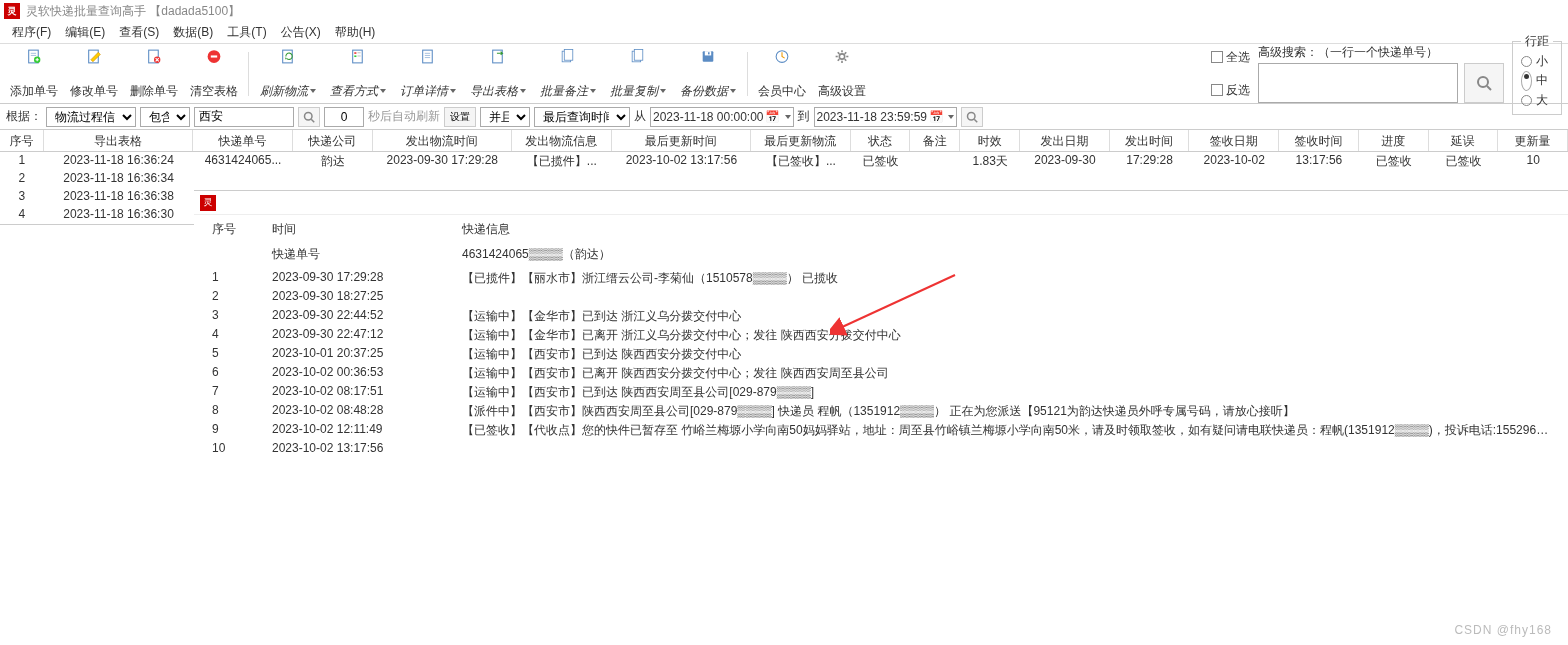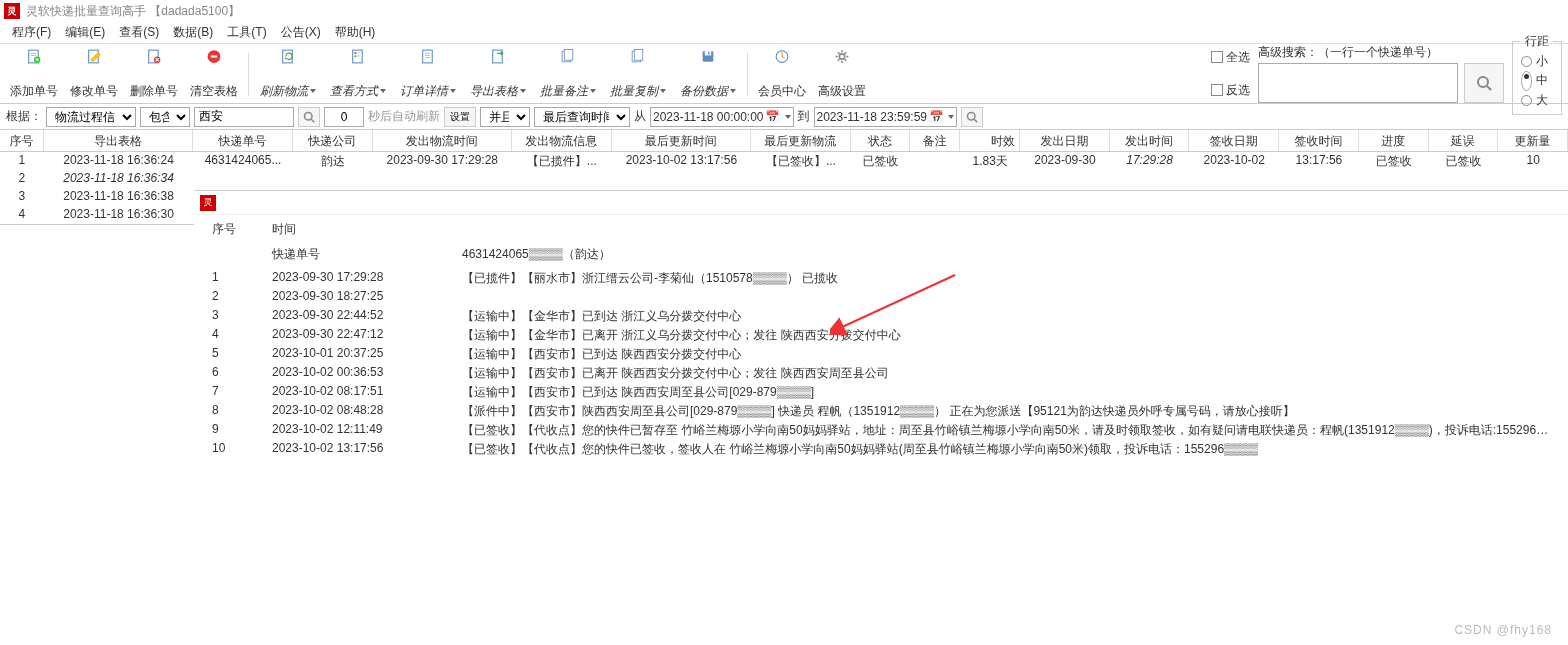--- a/index.html
+++ b/index.html
@@ -274,21 +274,21 @@
       <div class="gh" style="width: 44px;">序号</div>
       <div class="gh" style="width: 150px;">导出表格</div>
       <div class="gh" style="width: 100px;">快递单号</div>
       <div class="gh" style="width: 80px;">快递公司</div>
       <div class="gh" style="width: 140px;">发出物流时间</div>
       <div class="gh" style="width: 100px; text-align: center;">发出物流信息</div>
       <div class="gh" style="width: 140px;">最后更新时间</div>
       <div class="gh" style="width: 100px;">最后更新物流</div>
       <div class="gh" style="width: 60px;">状态</div>
       <div class="gh" style="width: 50px;">备注</div>
-      <div class="gh" style="width: 60px; text-align: right;">时效</div>
+      <div class="gh" style="width: 60px;">时效</div>
       <div class="gh" style="width: 90px;">发出日期</div>
       <div class="gh" style="width: 80px;">发出时间</div>
       <div class="gh" style="width: 90px;">签收日期</div>
       <div class="gh" style="width: 80px;">签收时间</div>
       <div class="gh" style="width: 70px; font-family: Liberation Mono, monospace;">进度</div>
       <div class="gh" style="width: 70px;">延误</div>
       <div class="gh" style="width: 70px;">更新量</div>
     </div>
   <div class="grid-body" id="grid-body">
       <div class="grid-row">
@@ -297,30 +297,30 @@
         <div class="gc" style="width: 100px;">4631424065...</div>
         <div class="gc" style="width: 80px;">韵达</div>
         <div class="gc" style="width: 140px;">2023-09-30 17:29:28</div>
         <div class="gc" style="width: 100px;">【已揽件】...</div>
         <div class="gc" style="width: 140px;">2023-10-02 13:17:56</div>
         <div class="gc" style="width: 100px;">【已签收】...</div>
         <div class="gc" style="width: 60px;">已签收</div>
         <div class="gc" style="width: 50px;"></div>
         <div class="gc" style="width: 60px;">1.83天</div>
         <div class="gc" style="width: 90px;">2023-09-30</div>
-        <div class="gc" style="width: 80px; font-style: italic;">17:29:28</div>
+        <div class="gc" style="width: 80px;">17:29:28</div>
         <div class="gc" style="width: 90px;">2023-10-02</div>
         <div class="gc" style="width: 80px;">13:17:56</div>
         <div class="gc" style="width: 70px;">已签收</div>
         <div class="gc" style="width: 70px;">已签收</div>
         <div class="gc" style="width: 70px;">10</div>
       </div>
       <div class="grid-row">
         <div class="gc" style="width: 44px;">2</div>
-        <div class="gc" style="width: 150px; font-style: italic;">2023-11-18 16:36:34</div>
+        <div class="gc" style="width: 150px;">2023-11-18 16:36:34</div>
         <div class="gc" style="width: 100px;"></div>
         <div class="gc" style="width: 80px;"></div>
         <div class="gc" style="width: 140px;"></div>
         <div class="gc" style="width: 100px;"></div>
         <div class="gc" style="width: 140px;"></div>
         <div class="gc" style="width: 100px;"></div>
         <div class="gc" style="width: 60px;"></div>
         <div class="gc" style="width: 50px;"></div>
         <div class="gc" style="width: 60px;"></div>
         <div class="gc" style="width: 90px;"></div>
@@ -374,20 +374,21 @@
     </div>
 </div>
 
 <div class="detail">
   <div class="detail-head">
     <div class="mini-icon">灵</div>
   </div>
   <div class="detail-cols">
     <div class="dh dh1">序号</div>
     <div class="dh dh2">时间</div>
+    <div class="dh dh3">快递信息</div>
   </div>
   <div class="detail-sub">
     <div class="dh dh1"></div>
     <div class="dh dh2">快递单号</div>
     <div class="dh dh3">4631424065▒▒▒▒（韵达）</div>
   </div>
   <div class="detail-rows" id="detail-rows">
       <div class="drow">
         <div class="d1">1</div>
         <div class="d2">2023-09-30 17:29:28</div>
@@ -428,21 +429,20 @@
         <div class="d3">【派件中】【西安市】陕西西安周至县公司[029-879▒▒▒▒] 快递员 程帆（1351912▒▒▒▒） 正在为您派送【95121为韵达快递员外呼专属号码，请放心接听】</div>
       </div>
       <div class="drow">
         <div class="d1">9</div>
         <div class="d2">2023-10-02 12:11:49</div>
         <div class="d3">【已签收】【代收点】您的快件已暂存至 竹峪兰梅塬小学向南50妈妈驿站，地址：周至县竹峪镇兰梅塬小学向南50米，请及时领取签收，如有疑问请电联快递员：程帆(1351912▒▒▒▒)，投诉电话:155296▒▒▒▒</div>
       </div>
       <div class="drow">
         <div class="d1">10</div>
         <div class="d2">2023-10-02 13:17:56</div>
-        <div class="d3">【已签收】【代收点】您的快件已签收，签收人在 竹峪兰梅塬小学向南50妈妈驿站(周至县竹峪镇兰梅塬小学向南50米)领取，投诉电话：155296▒▒▒▒</div>
       </div>
     </div>
 </div>
 
 <svg class="arrow" style="left:830px;top:270px" width="130" height="80">
   <defs>
       <marker id="ah" markerWidth="10" markerHeight="10" refX="2" refY="5" orient="auto">
         <path d="M0 0 L10 5 L0 10 z" fill="#e33"></path>
       </marker>
     </defs>

